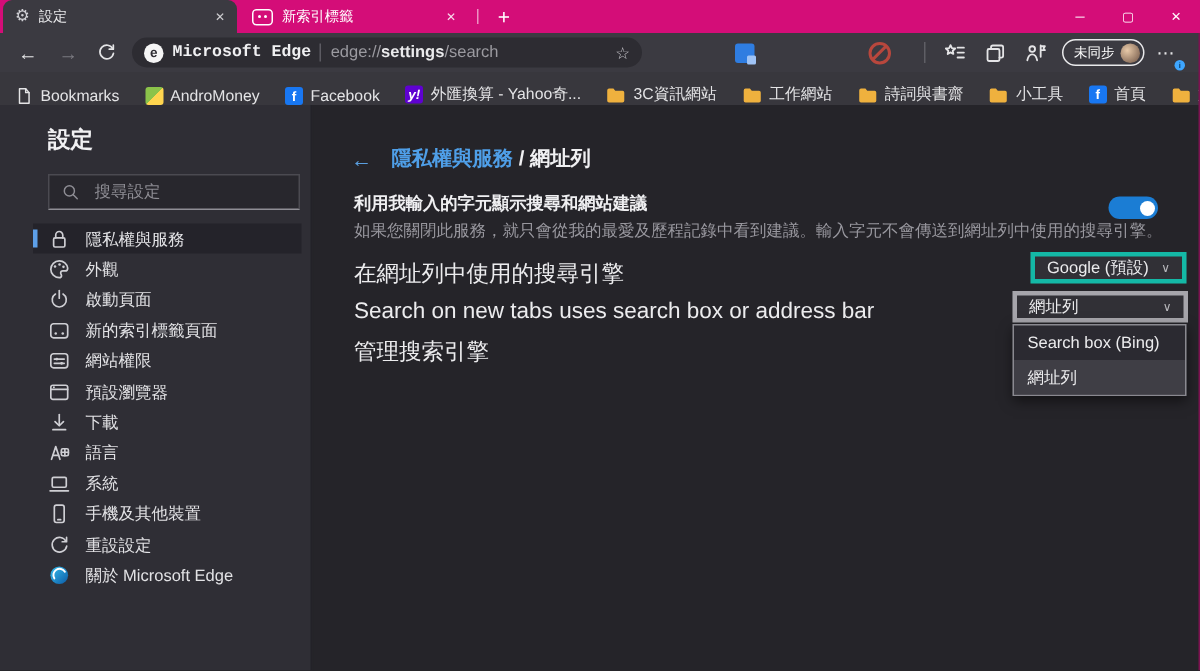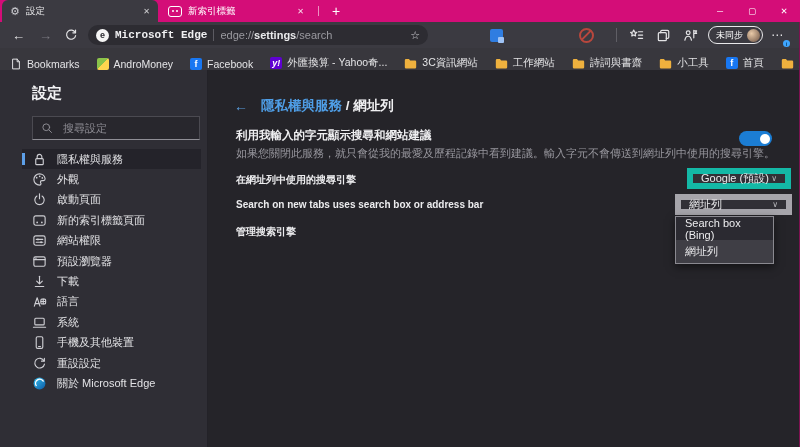--- a/index.html
+++ b/index.html
@@ -81,27 +81,27 @@
   .main{position:absolute;top:70px;left:209px;right:0;bottom:0;background:#252429;color:#ececee;}
   .crumbs{position:absolute;left:25px;top:27px;display:flex;align-items:center;gap:13px;
        font-size:13.5px;font-weight:bold;}
   .back-arrow{color:#5a9fe0;font-size:14px;font-weight:normal;}
   .crumb-link{color:#4f9fe8;}
   .crumb-cur{color:#f0f0f2;}
   .s-title{position:absolute;left:27px;top:58px;font-size:11.5px;font-weight:bold;color:#efeff1;}
   .toggle{position:absolute;right:28px;top:61px;width:33px;height:15px;border-radius:8px;background:#1b7dd4;}
   .toggle i{position:absolute;right:2.5px;top:2.5px;width:10px;height:10px;border-radius:50%;background:#fff;}
   .s-desc{position:absolute;left:27px;top:76px;font-size:11px;color:#98979e;white-space:nowrap;}
-  .row-label{position:absolute;left:27px;font-size:10px;font-weight:bold;color:#ececee;}
-  .select{position:absolute;height:21px;background:#313036;border:6px solid #14b8a6;box-sizing:border-box;
+  .row-label{position:absolute;left:27px;font-size:15px;font-weight:normal;color:#ececee;}
+  .select{position:absolute;height:21px;background:#313036;border:3px solid #14b8a6;box-sizing:border-box;
        display:flex;align-items:center;justify-content:space-between;padding:0 8px;font-size:11px;color:#ececee;}
   .select .chev{font-size:8px;color:#b8b8bc;}
   .sel-engine{left:478px;top:98px;width:104px;}
   .sel-newtab{left:466px;top:124px;width:117px;border-color:#a6a5ab;}
-  .menu{position:absolute;left:466px;top:146px;width:99px;background:#2b2a31;border:1px solid #8a8990;
+  .menu{position:absolute;left:466px;top:146px;width:116px;background:#2b2a31;border:1px solid #8a8990;
        box-sizing:border-box;z-index:30;box-shadow:0 3px 8px rgba(0,0,0,.5);}
   .menu-item{height:23px;display:flex;align-items:center;padding:0 9px;font-size:11px;color:#ececee;}
   .menu-item.hl{background:#3f3e45;}
   .frame-right{position:absolute;right:0;top:22px;bottom:0;width:1px;background:#7d1250;z-index:60;}
   svg.ln{stroke:#e4e4e6;fill:none;stroke-width:1.3;stroke-linecap:round;stroke-linejoin:round;}
 </style>
 </head>
 <body>
 
 <div class="titlebar">

